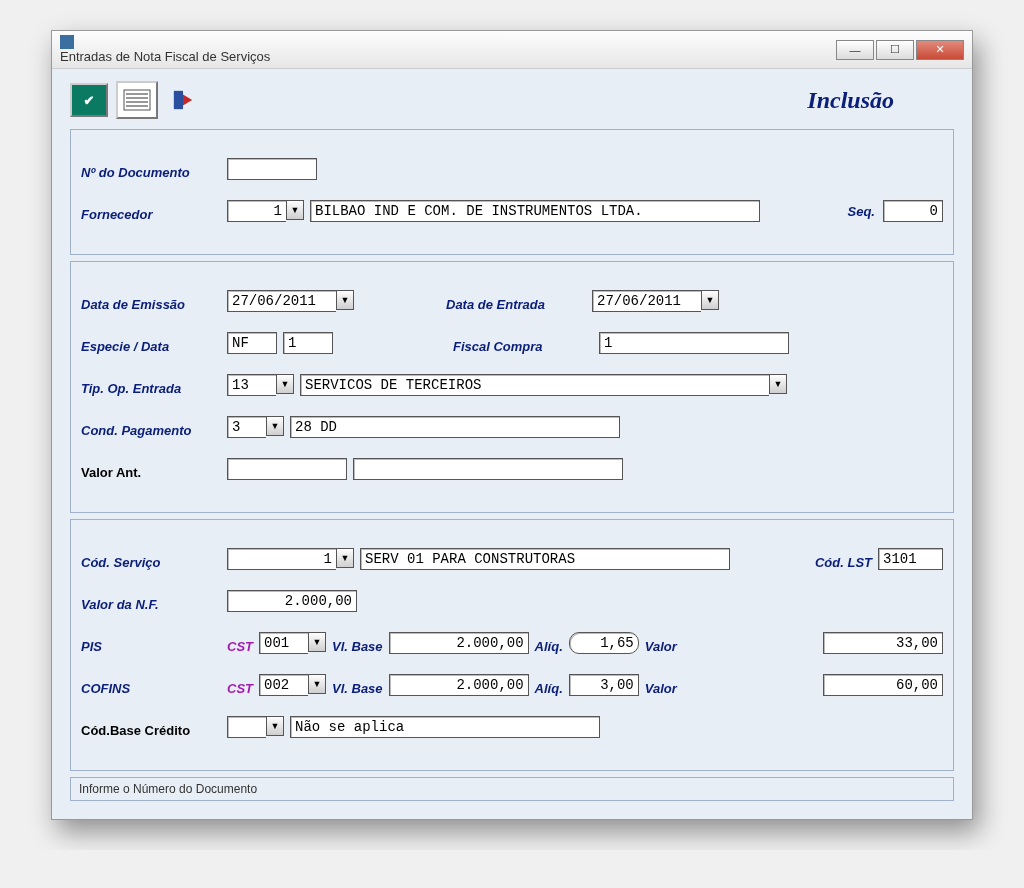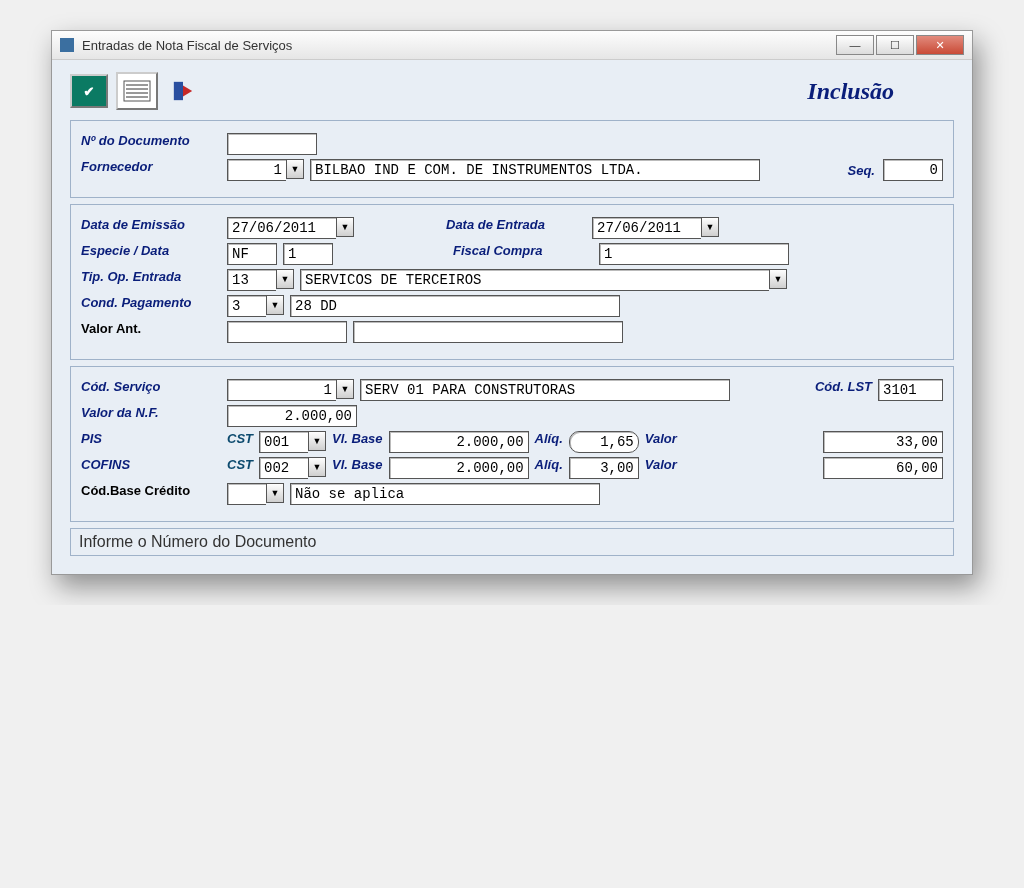--- a/index.html
+++ b/index.html
@@ -17,21 +17,21 @@
     margin: 0 auto;
   }
   .titlebar {
     background: linear-gradient(#fdfdfd,#e6e6e6);
     border-bottom: 1px solid #ccc;
     padding: 4px 8px;
     display: flex;
     align-items: center;
     justify-content: space-between;
   }
-  .titlebar-left { display:flex; align-items:flex-start; gap:8px; }
+  .titlebar-left { display:flex; align-items:flex-start; gap:0;flex-direction:column; }
   .app-icon { width:14px; height:14px; background:#3b6fa0; }
   .title-text { color:#333; font-size:13px; }
   .win-controls { display:flex; gap:2px; }
   .win-btn {
     width:36px; height:18px; border:1px solid #888;
     background: linear-gradient(#fefefe,#dcdcdc);
     display:flex; align-items:center; justify-content:center;
     font-size:11px; color:#333;
   }
   .win-btn.close { background:linear-gradient(#e28b7d,#c94a36); color:#fff; width:46px;}
@@ -48,44 +48,44 @@
   .mode-title {
     color:#0a1e7a; font-weight:bold; font-style:italic;
     font-size:24px; font-family: "Times New Roman", serif;
     margin-left:auto; margin-right:60px;
   }
   fieldset {
     border:1px solid #9fb2c9;
     margin:6px 0; padding:8px 10px 12px 10px;
     background:#e8eef5;
   }
-  .row { display:flex; align-items:flex-start; gap:6px; margin:4px 0; flex-wrap:wrap;}
+  .row { display:flex; align-items:flex-end; gap:6px; margin:20px 0; flex-wrap:wrap;}
   .lbl { color:#0a1e7a; font-weight:bold; font-style:italic; width:140px; }
   .lbl-black { color:#000; font-weight:bold; width:140px; }
   .lbl-inline { color:#0a1e7a; font-weight:bold; font-style:italic; }
-  .lbl-black-inline { color:#0c4a6e; font-weight:bold; font-style:italic; }
+  .lbl-black-inline { color:#a21caf; font-weight:bold; font-style:italic; }
   input.fld, .fld {
     font-family: "Courier New", monospace;
     background:#fff; border:1px solid #555;
     padding:2px 4px; font-size:14px;
     box-shadow: inset 1px 1px 0 #bbb;
   }
   .selected { background:#2159d6; color:#fff; }
   .dd-btn {
     width:18px; height:20px; border:1px solid #555;
     background:linear-gradient(#fefefe,#cfcfcf);
     display:inline-flex; align-items:center; justify-content:center;
     font-size:9px;
   }
   .combo { display:inline-flex; align-items:stretch; }
   .combo .fld { border-right:none; }
   .right { text-align:right; }
   .status {
     border:1px solid #9fb2c9; padding:4px 8px; color:#333;
-    font-size:16px; margin-top:6px;
+    font-size:12px; margin-top:6px;
   }
   .seq-block { display:flex; align-items:center; gap:8px; margin-left:auto; }
 </style>
 </head>
 <body>
 
 <div class="window">
 
   <div class="titlebar">
     <div class="titlebar-left">

